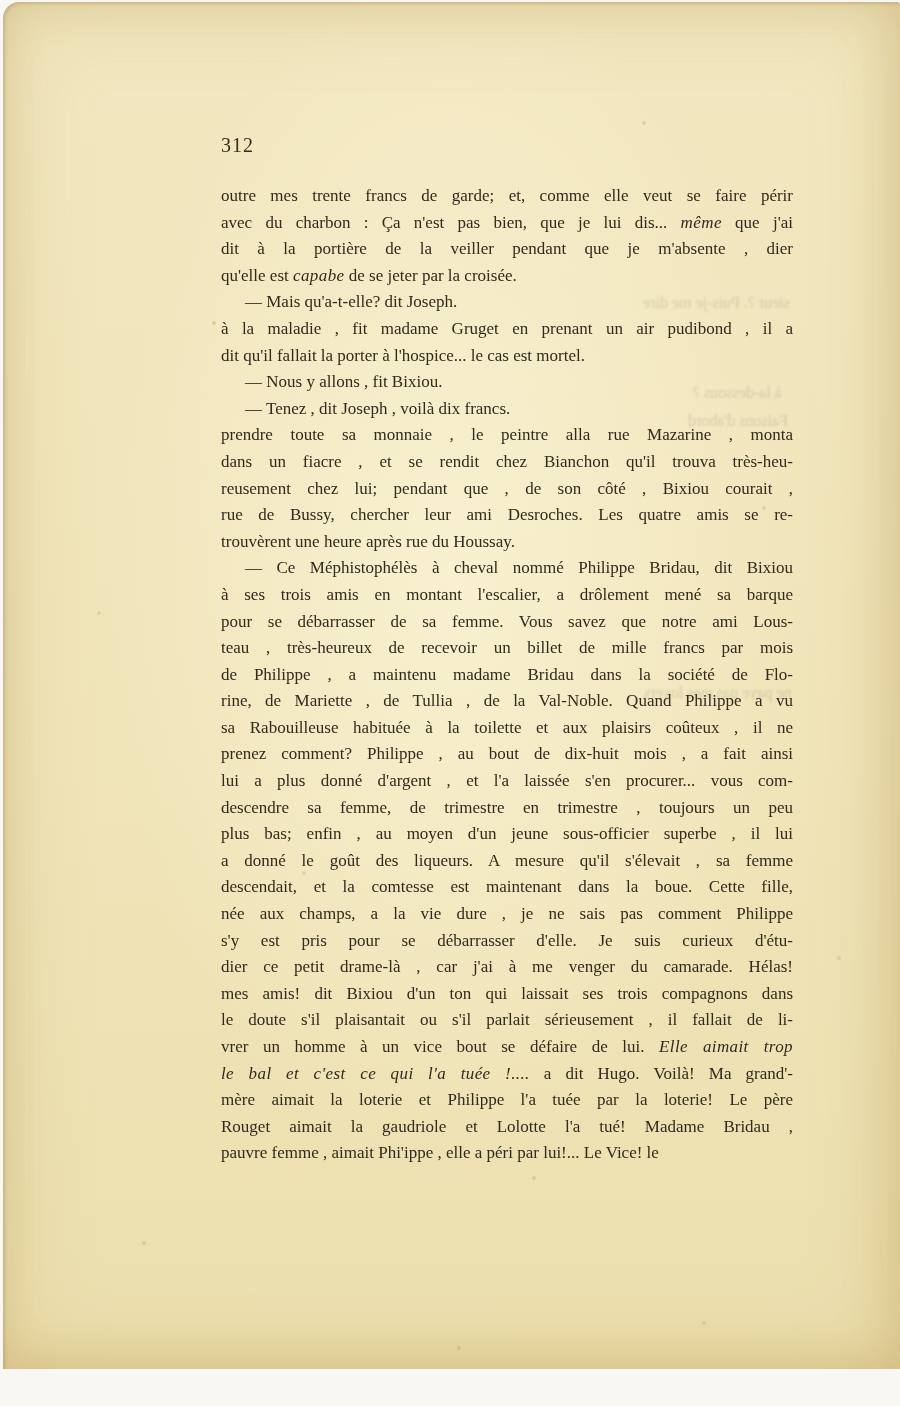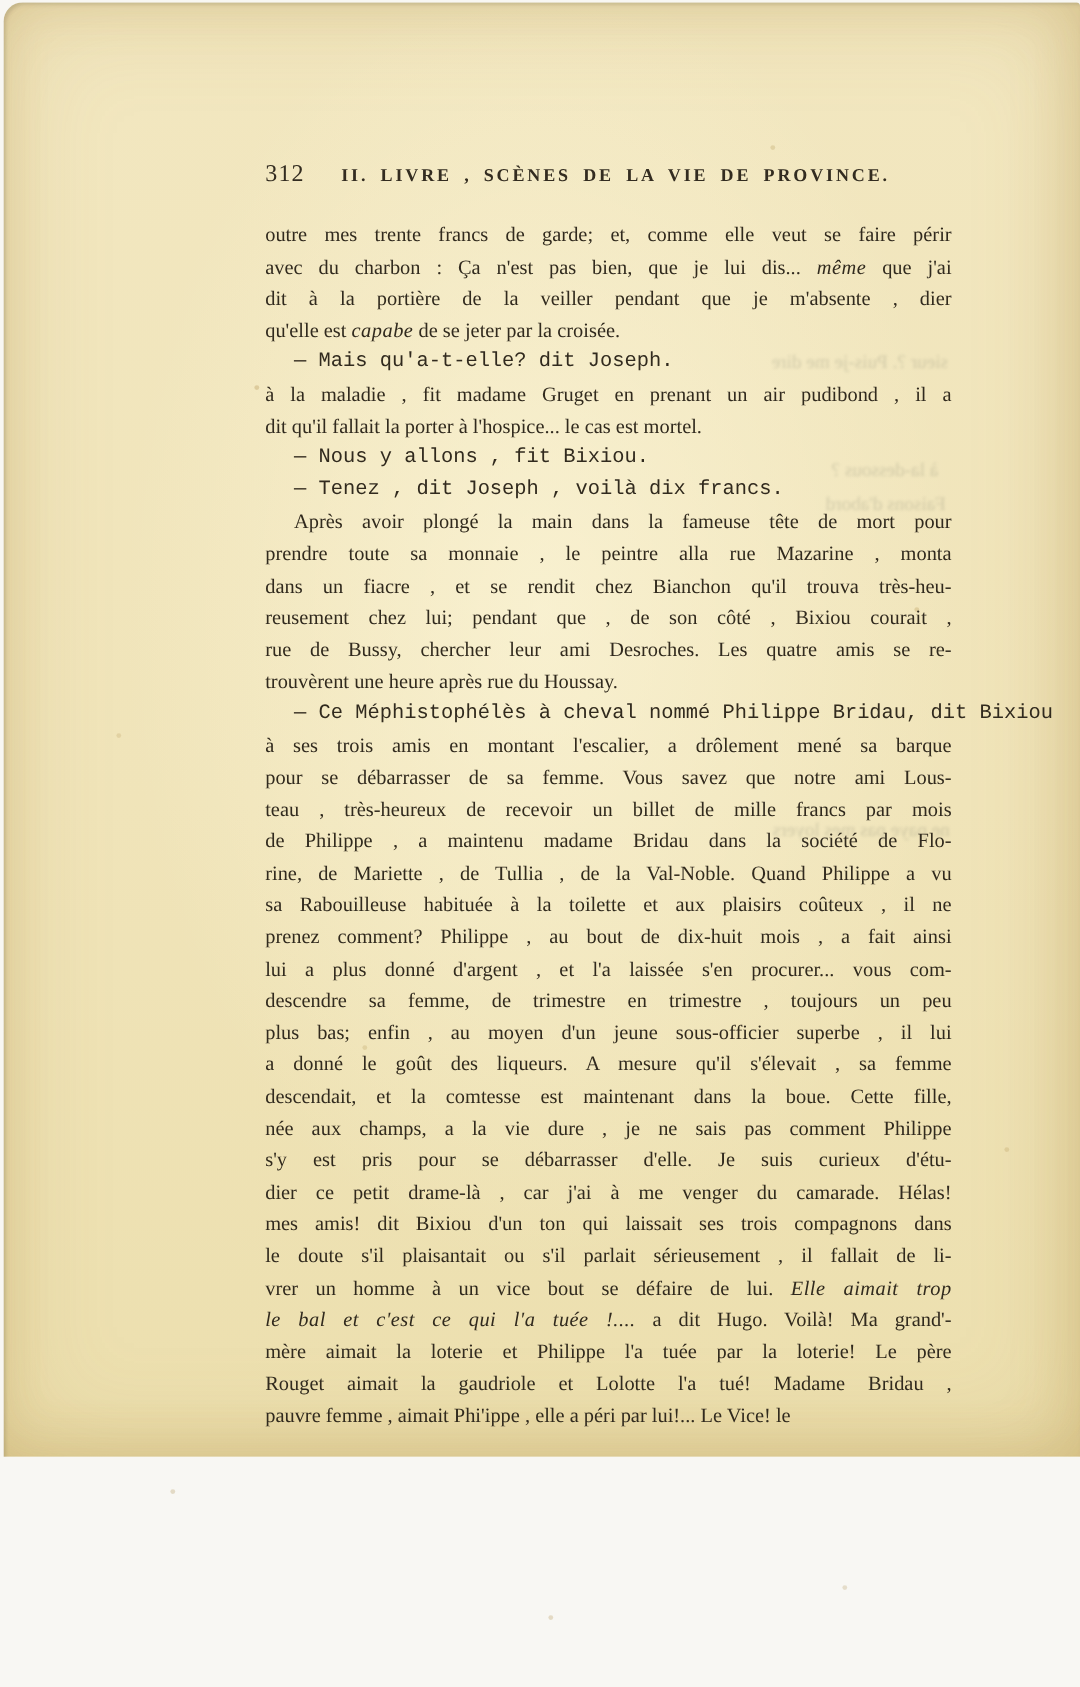--- a/index.html
+++ b/index.html
@@ -1,20 +1,20 @@
 <!DOCTYPE html>
 <html><head>
 <meta charset="utf-8">
 <style>
   html,body{
     margin:0;padding:0;width:900px;height:1406px;overflow:hidden;
     background:#f8f7f3;
     font-family:"Liberation Serif","DejaVu Serif",serif;
   }
-  .scan-frame{position:relative;width:900px;height:1214px;}
+  .scan-frame{position:relative;width:900px;height:1369px;}
   .page{
     position:absolute;left:3px;top:2px;right:0;bottom:0;
     background:
       radial-gradient(ellipse at 50% 42%, rgba(255,250,225,.55) 0%, rgba(255,250,225,0) 55%),
       linear-gradient(180deg,#f2e7c0 0%,#f0e4b9 55%,#ecdfae 100%);
     border-radius:16px 3px 0 0;
     box-shadow:
       inset 0 0 90px rgba(176,142,66,.22),
       inset -14px 0 50px rgba(176,142,66,.12),
       inset 0 -10px 40px rgba(176,142,66,.15);
@@ -45,21 +45,21 @@
   }
   .body-text{
     position:absolute;left:218px;top:161px;width:572px;
     font-size:17px;line-height:26.6px;color:#312a1e;margin-top:20px;
   }
   .line{
     text-align:justify;text-align-last:justify;white-space:nowrap;
     text-rendering:optimizeLegibility;
   }
   .line.last{text-align-last:left;}
-  .line.first-dialogue{text-indent:24px;font-family:Liberation Mono, monospace;}
+  .line.first-dialogue{text-indent:24px;}
   .line.first-normal{text-indent:24px;}
   .line i{letter-spacing:.4px;}
   
   .ghost{
     position:absolute;transform:scaleX(-1);filter:blur(1.3px);
     color:#7d7e6a;opacity:.28;font-size:16px;white-space:nowrap;
     pointer-events:none;
   }
   .g1{top:292px;right:110px;}
   .g2{top:382px;right:118px;}
@@ -72,39 +72,37 @@
 </style>
 </head>
 <body>
 
 <div class="scan-frame">
   <div class="page">
     <div class="speckles"></div>
 
     <div class="running-header">
       <span class="page-number">312</span>
-      <span class="running-title">II. LIVRE , SCÈNES DE LA VIE DE PROVINCE.</span>
     </div>
 
     <div class="ghost g1">sieur ?. Puis-je me dire</div>
     <div class="ghost g2">à la-dessous ?</div>
     <div class="ghost g3">Faisons d'abord</div>
     <div class="ghost g4">ne paye pas mes loyers</div>
 
     <div class="body-text">
         <div class="line"><span>outre mes trente francs de garde; et, comme elle veut se faire périr</span></div>
         <div class="line"><span>avec du charbon : Ça n'est pas bien, que je lui dis... </span><i>même</i><span> que j'ai</span></div>
         <div class="line"><span>dit à la portière de la veiller pendant que je m'absente , dier</span></div>
         <div class="line last"><span>qu'elle est </span><i>capabe</i><span> de se jeter par la croisée.</span></div>
         <div class="line first-dialogue last"><span>— Mais qu'a-t-elle? dit Joseph.</span></div>
         <div class="line"><span>à la maladie , fit madame Gruget en prenant un air pudibond , il a</span></div>
         <div class="line last"><span>dit qu'il fallait la porter à l'hospice... le cas est mortel.</span></div>
         <div class="line first-dialogue last"><span>— Nous y allons , fit Bixiou.</span></div>
         <div class="line first-dialogue last"><span>— Tenez , dit Joseph , voilà dix francs.</span></div>
-        <div class="line first-normal"><span>Après avoir plongé la main dans la fameuse tête de mort pour</span></div>
         <div class="line"><span>prendre toute sa monnaie , le peintre alla rue Mazarine , monta</span></div>
         <div class="line"><span>dans un fiacre , et se rendit chez Bianchon qu'il trouva très-heu-</span></div>
         <div class="line"><span>reusement chez lui; pendant que , de son côté , Bixiou courait ,</span></div>
         <div class="line"><span>rue de Bussy, chercher leur ami Desroches. Les quatre amis se re-</span></div>
         <div class="line last"><span>trouvèrent une heure après rue du Houssay.</span></div>
         <div class="line first-dialogue"><span>— Ce Méphistophélès à cheval nommé Philippe Bridau, dit Bixiou</span></div>
         <div class="line"><span>à ses trois amis en montant l'escalier, a drôlement mené sa barque</span></div>
         <div class="line"><span>pour se débarrasser de sa femme. Vous savez que notre ami Lous-</span></div>
         <div class="line"><span>teau , très-heureux de recevoir un billet de mille francs par mois</span></div>
         <div class="line"><span>de Philippe , a maintenu madame Bridau dans la société de Flo-</span></div>

